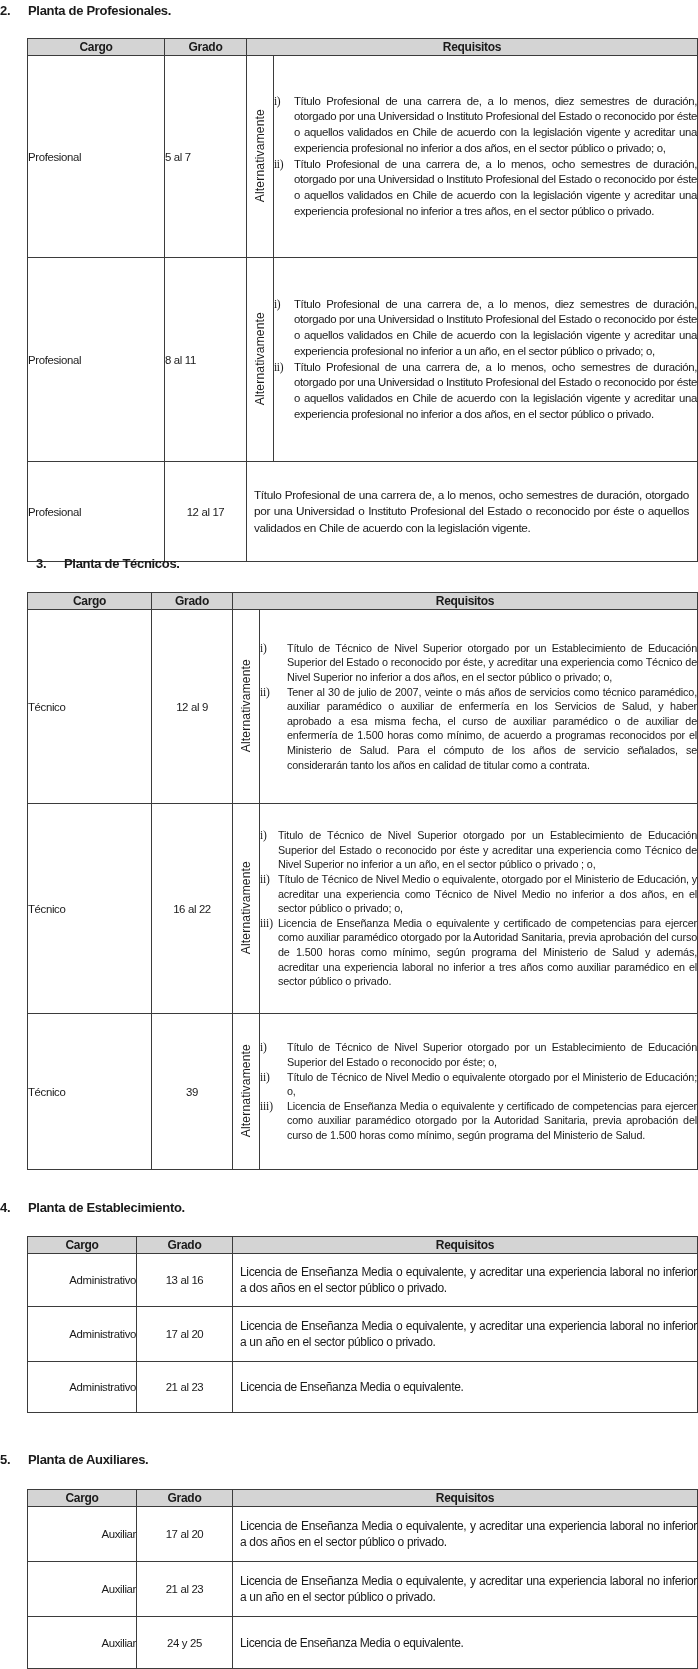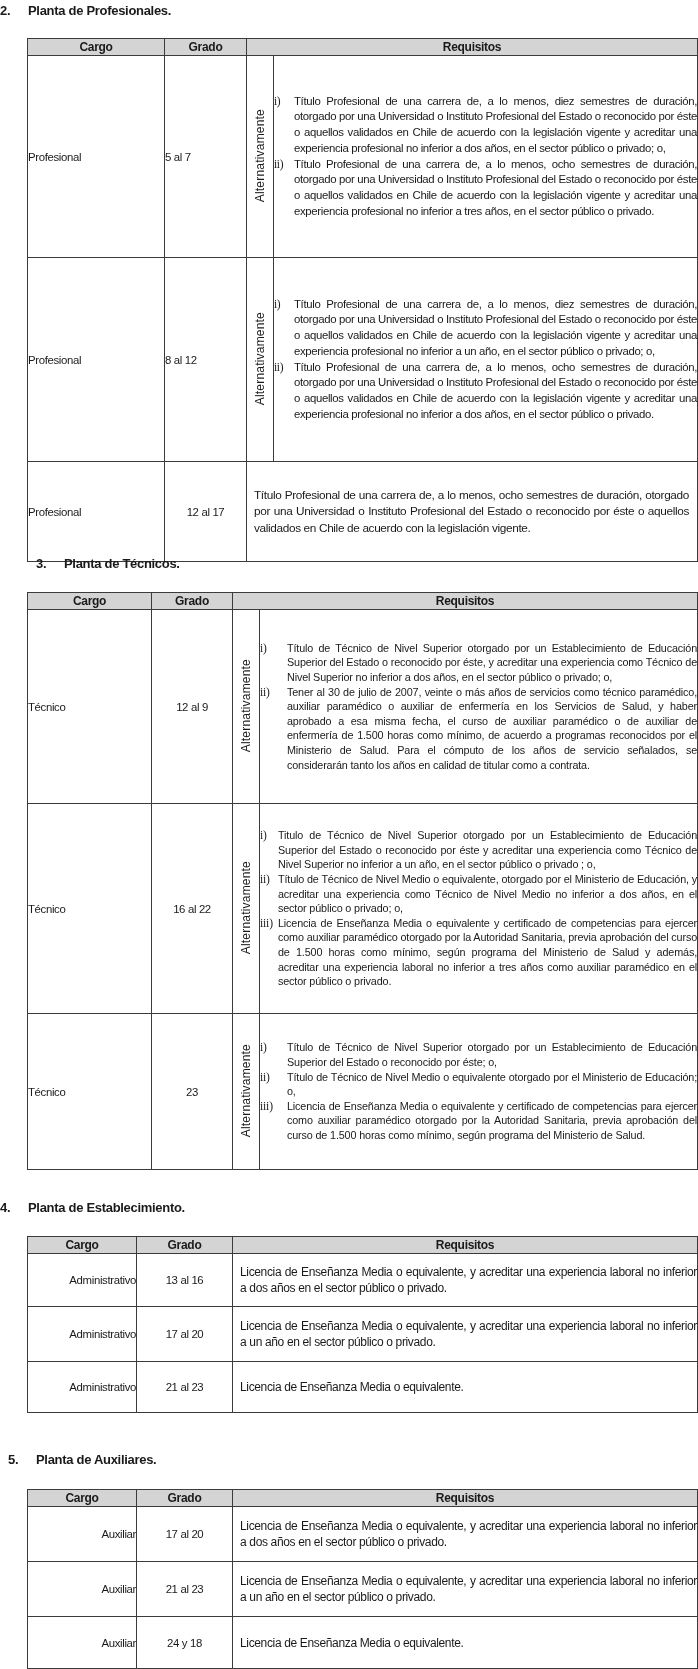--- a/index.html
+++ b/index.html
@@ -72,21 +72,21 @@
       <td class="vert"><span>Alternativamente</span></td>
       <td class="req">
         <ol class="items">
           <li><span class="mk">i)</span><span>Título Profesional de una carrera de, a lo menos, diez semestres de duración, otorgado por una Universidad o Instituto Profesional del Estado o reconocido por éste o aquellos validados en Chile de acuerdo con la legislación vigente y acreditar una experiencia profesional no inferior a dos  años, en el sector público o privado; o,</span></li>
           <li><span class="mk">ii)</span><span>Título Profesional de una carrera de, a lo menos, ocho  semestres de duración, otorgado por una Universidad o Instituto Profesional del Estado o reconocido por éste o aquellos validados en Chile de acuerdo con la legislación vigente y acreditar una experiencia profesional no inferior a tres años, en el sector público o privado.</span></li>
         </ol>
       </td>
     </tr>
     <tr style="height:204px;">
       <td class="cargo">Profesional</td>
-      <td class="grado">8 al 12</td>
+      <td class="grado">8 al 11</td>
       <td class="vert"><span>Alternativamente</span></td>
       <td class="req">
         <ol class="items">
           <li><span class="mk">i)</span><span>Título Profesional de una carrera de, a lo menos, diez semestres de duración, otorgado por una Universidad o Instituto Profesional del Estado o reconocido por éste o aquellos validados en Chile de acuerdo con la legislación vigente y acreditar una experiencia profesional no inferior a un año, en el sector público o privado; o,</span></li>
           <li><span class="mk">ii)</span><span>Título Profesional de una carrera de, a lo menos, ocho semestres de duración, otorgado por una Universidad o Instituto Profesional del Estado o reconocido por éste  o aquellos validados en Chile de acuerdo con la legislación vigente y acreditar una experiencia profesional no inferior a dos años, en el sector público o privado.</span></li>
         </ol>
       </td>
     </tr>
     <tr style="height:100px;">
       <td class="cargo">Profesional</td>
@@ -133,21 +133,21 @@
       <td class="req">
         <ol class="items tec2">
           <li><span class="mk">i)</span><span>Titulo de Técnico de Nivel Superior otorgado por un Establecimiento de Educación Superior del Estado o reconocido por éste y acreditar una experiencia como Técnico de Nivel Superior no inferior a un año, en el sector público o privado ; o,</span></li>
           <li><span class="mk">ii)</span><span>Título de Técnico de Nivel Medio o equivalente, otorgado por el Ministerio de Educación, y acreditar una experiencia como Técnico de Nivel Medio no inferior a dos años, en el sector público o privado; o,</span></li>
           <li><span class="mk">iii)</span><span>Licencia de Enseñanza Media o equivalente y certificado de competencias para ejercer como auxiliar paramédico otorgado por la Autoridad Sanitaria, previa aprobación del curso de 1.500 horas como mínimo, según programa del Ministerio de Salud y además,  acreditar una experiencia laboral no inferior a tres años como auxiliar paramédico en el sector público o privado.</span></li>
         </ol>
       </td>
     </tr>
     <tr style="height:156px;">
       <td class="cargo">Técnico</td>
-      <td class="grado center">23</td>
+      <td class="grado center">39</td>
       <td class="vert"><span>Alternativamente</span></td>
       <td class="req">
         <ol class="items tec">
           <li><span class="mk">i)</span><span>Título de Técnico de Nivel Superior otorgado por un Establecimiento de Educación Superior del Estado o reconocido por éste; o,</span></li>
           <li><span class="mk">ii)</span><span>Título de Técnico de Nivel Medio o equivalente otorgado por el Ministerio de Educación; o,</span></li>
           <li><span class="mk">iii)</span><span>Licencia de Enseñanza Media o equivalente y certificado de competencias para ejercer como auxiliar paramédico otorgado por la Autoridad Sanitaria, previa aprobación del curso de 1.500 horas como mínimo, según programa del Ministerio de Salud.</span></li>
         </ol>
       </td>
     </tr>
   </tbody>
@@ -182,21 +182,21 @@
       <td class="req">Licencia de Enseñanza Media o equivalente, y acreditar una experiencia laboral no inferior a un año en el sector público o privado.</td>
     </tr>
     <tr style="height:51px;">
       <td class="cargo center">Administrativo</td>
       <td class="grado center">21 al 23</td>
       <td class="req">Licencia de Enseñanza Media o equivalente.</td>
     </tr>
   </tbody>
 </table>
 
-<div class="section-title" style="top:1452px;padding-left:8px;">
+<div class="section-title" style="top:1452px;">
   <span class="num">5.</span><span>Planta de Auxiliares.</span>
 </div>
 
 <table class="doc small" style="left:27px; top:1489px; width:671px;">
   <colgroup>
       <col style="width:109px">
       <col style="width:96px">
       <col>
     </colgroup>
   <thead>
@@ -212,17 +212,17 @@
       <td class="grado center">17 al 20</td>
       <td class="req">Licencia de Enseñanza Media o equivalente, y acreditar una experiencia laboral no inferior a dos años en el sector público o privado.</td>
     </tr>
     <tr style="height:55px;">
       <td class="cargo center">Auxiliar</td>
       <td class="grado center">21 al 23</td>
       <td class="req">Licencia de Enseñanza Media o equivalente, y acreditar una experiencia laboral no inferior a un año en el sector público o privado.</td>
     </tr>
     <tr style="height:52px;">
       <td class="cargo center">Auxiliar</td>
-      <td class="grado center">24 y 18</td>
+      <td class="grado center">24 y 25</td>
       <td class="req">Licencia de Enseñanza Media o equivalente.</td>
     </tr>
   </tbody>
 </table>
 
 </body></html>

